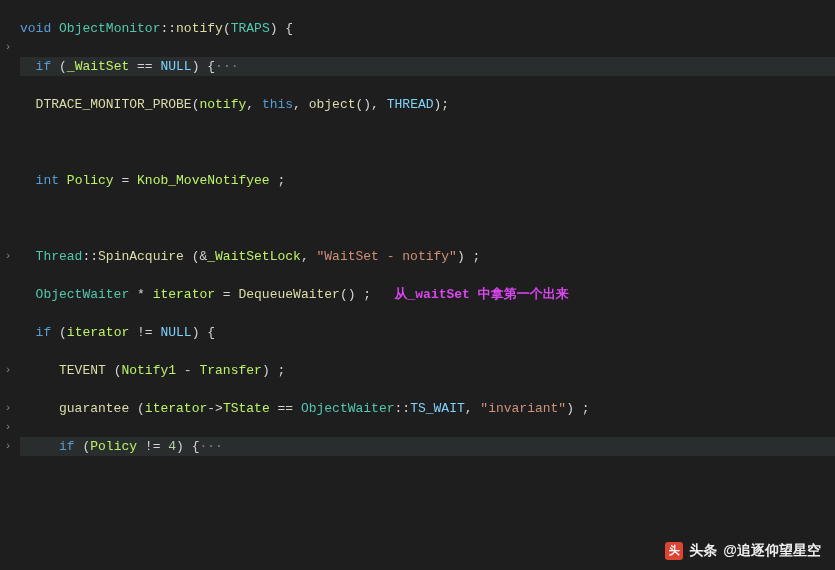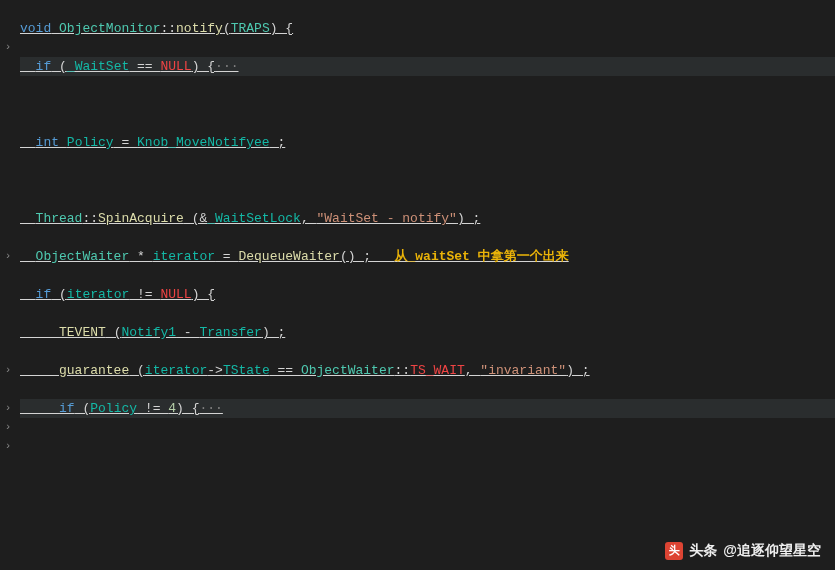--- a/index.html
+++ b/index.html
@@ -29,35 +29,34 @@
 .gutter-cell {
   height: 19px;
   cursor: pointer;
 }
 .code {
   flex: 1;
   padding-left: 4px;
   white-space: pre;
   color: #d4d4d4;
   position: relative;
-  text-decoration: underline;
 }
 .code-line {
   height: 19px;
   position: relative;
 }
 .hl { background: #2a2d2e; }
 .kw { color: #569cd6; }
 .type { color: #4ec9b0; }
 .fn { color: #dcdcaa; }
 .str { color: #ce9178; }
 .num { color: #b5cea8; }
-.var { color: #14b8a6; }
-.const { color: #ef4444; }
-.red-note { color: #eab308; font-weight: bold; }
+.var { color: #bef264; }
+.const { color: #7dd3fc; }
+.red-note { color: #d946ef; font-weight: bold; }
 .dots { color: #808080; }
 .watermark {
   position: absolute;
   bottom: 10px;
   right: 14px;
   display: flex;
   align-items: center;
   gap: 6px;
   color: #eee;
   font-family: Arial, sans-serif;
@@ -109,20 +108,21 @@
     <div class="gutter-cell"></div>
     <div class="gutter-cell"></div>
     <div class="gutter-cell"></div>
     <div class="gutter-cell"></div>
     <div class="gutter-cell"></div>
   </div>
 
   <div class="code">
 <div class="code-line"><span class="kw">void</span> <span class="type">ObjectMonitor</span>::<span class="fn">notify</span>(<span class="type">TRAPS</span>) {</div>
 <div class="code-line hl">  <span class="kw">if</span> (<span class="var">_WaitSet</span> == <span class="const">NULL</span>) {<span class="dots">···</span></div>
+<div class="code-line">  <span class="fn">DTRACE_MONITOR_PROBE</span>(<span class="var">notify</span>, <span class="kw">this</span>, <span class="fn">object</span>(), <span class="const">THREAD</span>);</div>
 <div class="code-line"></div>
 <div class="code-line">  <span class="kw">int</span> <span class="var">Policy</span> = <span class="var">Knob_MoveNotifyee</span> ;</div>
 <div class="code-line"></div>
 <div class="code-line">  <span class="type">Thread</span>::<span class="fn">SpinAcquire</span> (&amp;<span class="var">_WaitSetLock</span>, <span class="str">"WaitSet - notify"</span>) ;</div>
 <div class="code-line">  <span class="type">ObjectWaiter</span> * <span class="var">iterator</span> = <span class="fn">DequeueWaiter</span>() ;   <span class="red-note">从_waitSet 中拿第一个出来</span></div>
 <div class="code-line">  <span class="kw">if</span> (<span class="var">iterator</span> != <span class="const">NULL</span>) {</div>
 <div class="code-line">     <span class="fn">TEVENT</span> (<span class="var">Notify1</span> - <span class="var">Transfer</span>) ;</div>
 <div class="code-line">     <span class="fn">guarantee</span> (<span class="var">iterator</span>-&gt;<span class="var">TState</span> == <span class="type">ObjectWaiter</span>::<span class="const">TS_WAIT</span>, <span class="str">"invariant"</span>) ;</div>
 <div class="code-line hl">     <span class="kw">if</span> (<span class="var">Policy</span> != <span class="num">4</span>) {<span class="dots">···</span></div>
 

